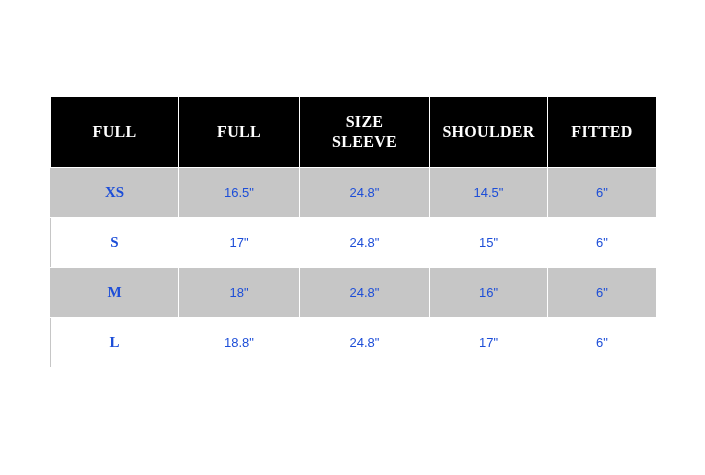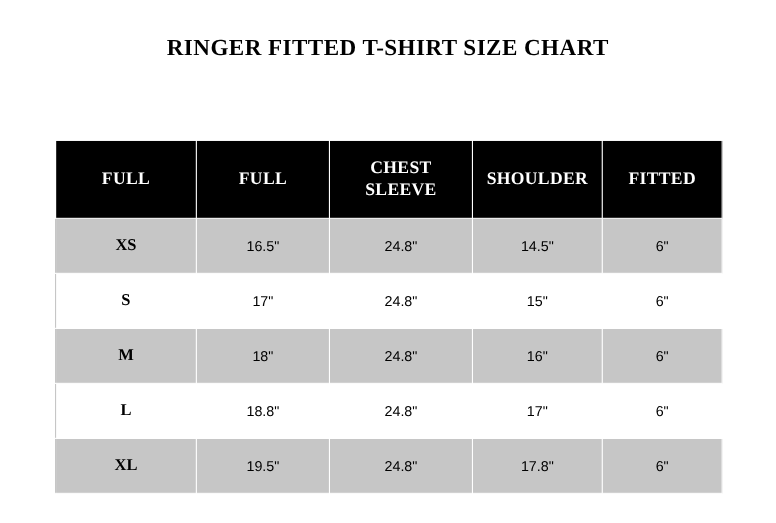--- a/index.html
+++ b/index.html
@@ -56,21 +56,21 @@
     text-align: center;
     line-height: 1.25;
     letter-spacing: 0.3px;
   }
   tbody td {
     height: 49px;
     vertical-align: middle;
     text-align: center;
     font-family: "Liberation Sans", sans-serif;
     font-size: 13px;
-    color: #000000;
+    color: #1d4ed8;
   }
   tbody td.size-cell {
     font-family: "Liberation Serif", serif;
     font-weight: bold;
     font-size: 15px;
   }
   tbody tr.shaded td {
     background: #c6c6c6;
   }
   tbody tr.plain td {
@@ -92,37 +92,36 @@
     border-right: 1px solid #ffffff;
     border-top: 1px solid #ffffff;
     border-bottom: 1px solid #ffffff;
   }
 </style>
 </head>
 <body>
 
 <div class="page">
 
-  <div class="title">RINGER FITTED T-SHIRT SIZE CHART</div>
 
   <div class="table-wrap">
     <table class="size-chart">
       <colgroup>
         <col class="c0">
         <col class="c1">
         <col class="c2">
         <col class="c3">
         <col class="c4">
       </colgroup>
       <thead>
         <tr>
           <th>FULL</th>
           <th>FULL</th>
           <th>
-            <span>CHEST</span><br>
+            <span>SIZE</span><br>
             <span>SLEEVE</span>
           </th>
           <th>SHOULDER</th>
           <th>FITTED</th>
         </tr>
       </thead>
       <tbody>
         <tr class="shaded">
           <td class="size-cell">XS</td>
           <td>16.5"</td>
@@ -144,24 +143,17 @@
           <td>16"</td>
           <td>6"</td>
         </tr>
         <tr class="plain">
           <td class="size-cell">L</td>
           <td>18.8"</td>
           <td>24.8"</td>
           <td>17"</td>
           <td>6"</td>
         </tr>
-        <tr class="shaded">
-          <td class="size-cell">XL</td>
-          <td>19.5"</td>
-          <td>24.8"</td>
-          <td>17.8"</td>
-          <td>6"</td>
-        </tr>
       </tbody>
     </table>
   </div>
 
 </div>
 
 </body></html>

